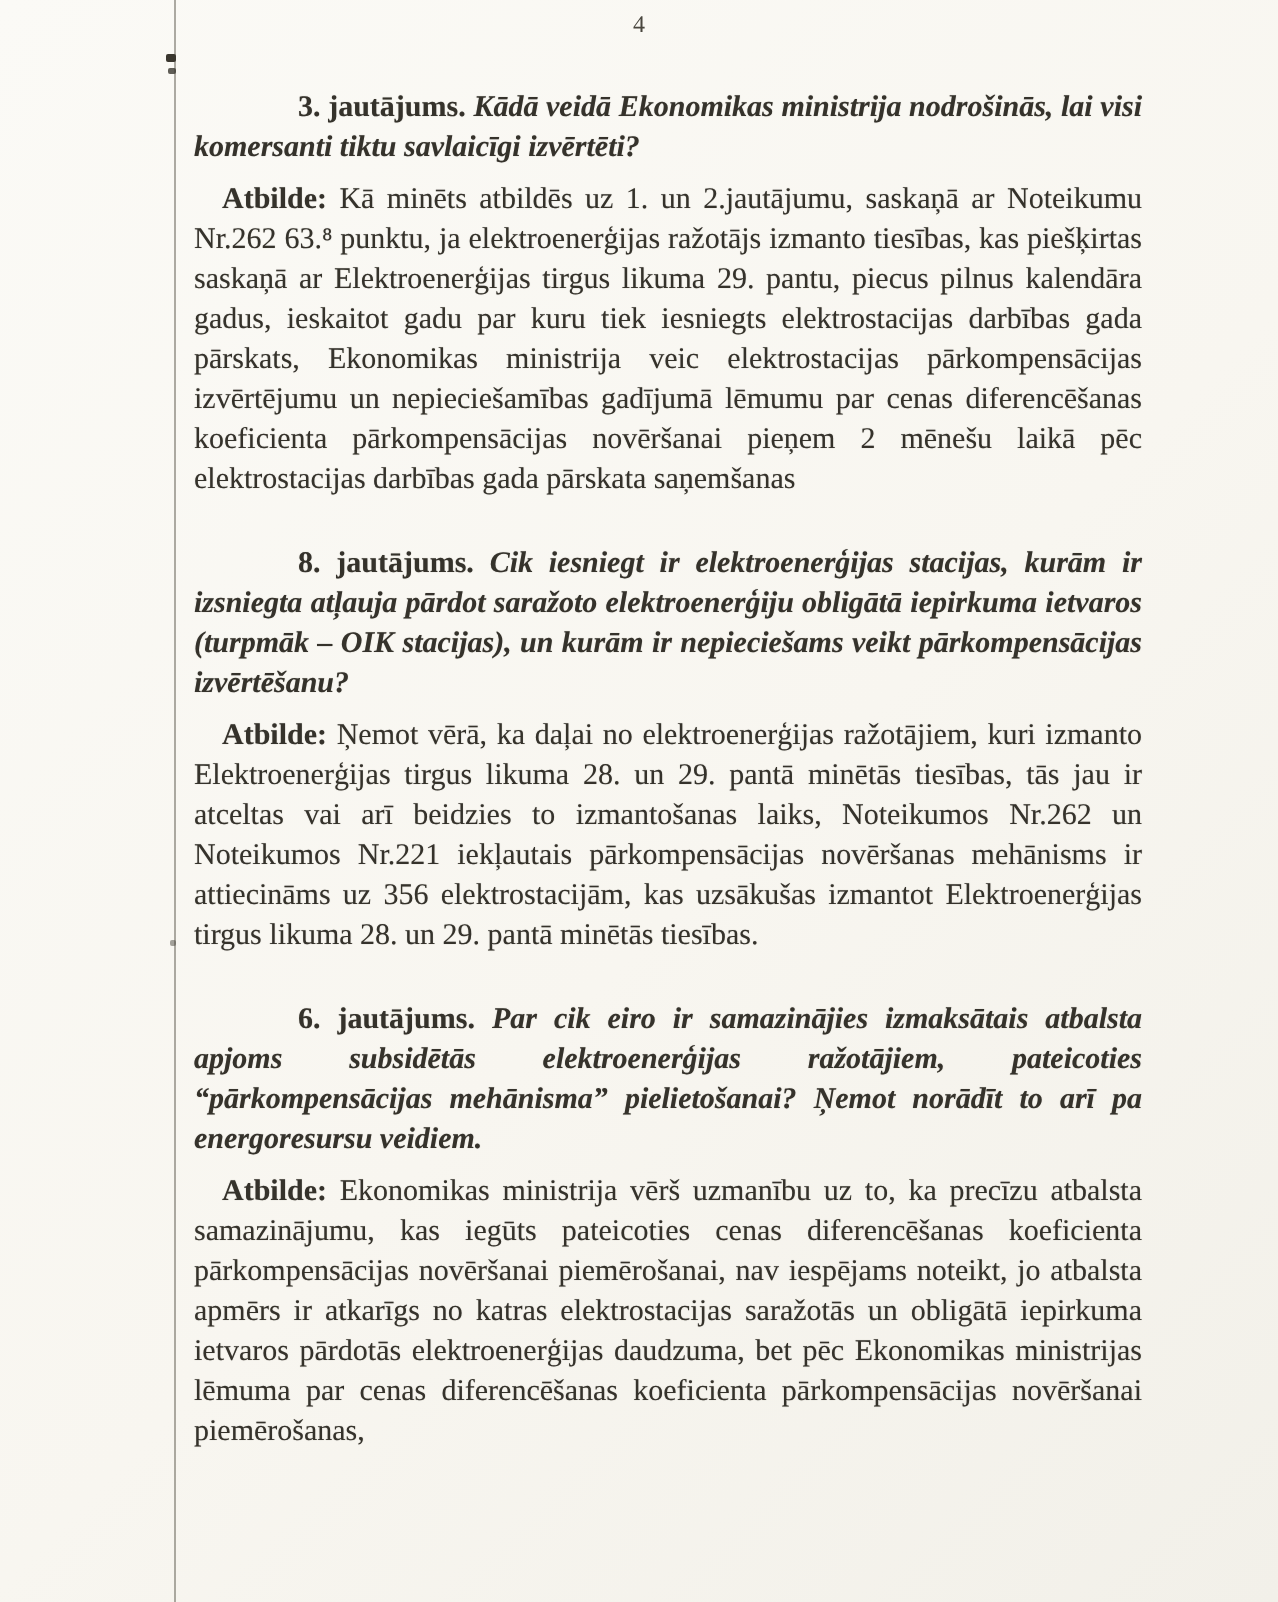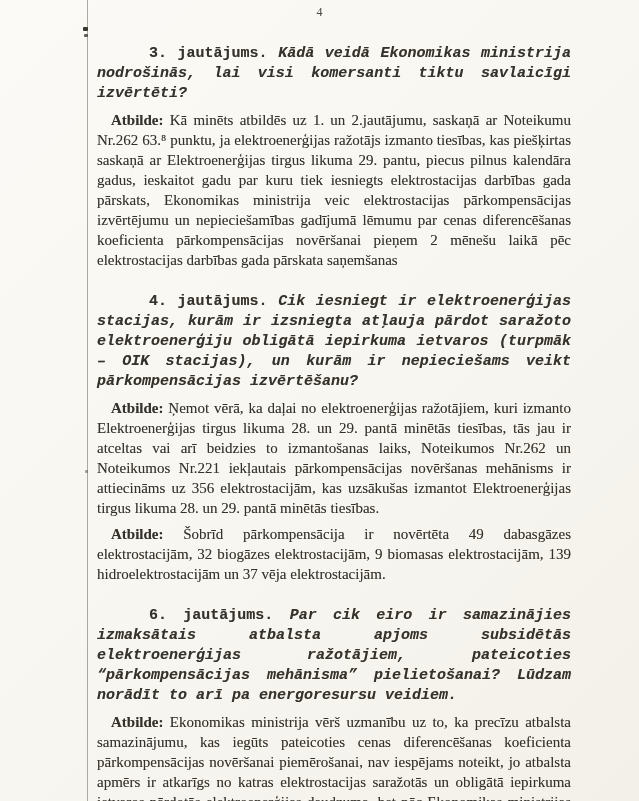--- a/index.html
+++ b/index.html
@@ -44,21 +44,20 @@
     text-shadow: 0 0 0.5px rgba(40, 36, 28, 0.35);
   }
   .content p {
     margin: 0;
   }
   p.question {
     margin-top: 22px;
     text-indent: 52px;
     font-style: italic;
     font-weight: bold;
-    font-family: Liberation Mono, monospace;
   }
   p.question .lbl {
     font-style: normal;
     font-weight: bold;
   }
   p.question.first {
     margin-top: 0;
   }
   p.answer {
     margin-top: 6px;
@@ -88,25 +87,24 @@
   <div class="speck s3"></div>
 
   <div class="page-number">4</div>
 
   <div class="content">
 
     <p class="question first"><span class="lbl">3. jautājums.</span> <span class="qtext">Kādā veidā Ekonomikas ministrija nodrošinās, lai visi komersanti tiktu savlaicīgi izvērtēti?</span></p>
 
     <p class="answer"><span class="lbl">Atbilde:</span> <span class="atext">Kā minēts atbildēs uz 1. un 2.jautājumu, saskaņā ar Noteikumu Nr.262 63.⁸ punktu, ja elektroenerģijas ražotājs izmanto tiesības, kas piešķirtas saskaņā ar Elektroenerģijas tirgus likuma 29. pantu, piecus pilnus kalendāra gadus, ieskaitot gadu par kuru tiek iesniegts elektrostacijas darbības gada pārskats, Ekonomikas ministrija veic elektrostacijas pārkompensācijas izvērtējumu un nepieciešamības gadījumā lēmumu par cenas diferencēšanas koeficienta pārkompensācijas novēršanai pieņem 2 mēnešu laikā pēc elektrostacijas darbības gada pārskata saņemšanas</span></p>
 
-    <p class="question"><span class="lbl">4. jautājums.</span> <span class="qtext">Cik iesniegt ir elektroenerģijas stacijas, kurām ir izsniegta atļauja pārdot saražoto elektroenerģiju obligātā iepirkuma ietvaros (turpmāk – OIK stacijas), un kurām ir nepieciešams veikt pārkompensācijas izvērtēšanu?</span></p>
+    <p class="question"><span class="lbl">8. jautājums.</span> <span class="qtext">Cik iesniegt ir elektroenerģijas stacijas, kurām ir izsniegta atļauja pārdot saražoto elektroenerģiju obligātā iepirkuma ietvaros (turpmāk – OIK stacijas), un kurām ir nepieciešams veikt pārkompensācijas izvērtēšanu?</span></p>
 
     <p class="answer"><span class="lbl">Atbilde:</span> <span class="atext">Ņemot vērā, ka daļai no elektroenerģijas ražotājiem, kuri izmanto Elektroenerģijas tirgus likuma 28. un 29. pantā minētās tiesības, tās jau ir atceltas vai arī beidzies to izmantošanas laiks, Noteikumos Nr.262 un Noteikumos Nr.221 iekļautais pārkompensācijas novēršanas mehānisms ir attiecināms uz 356 elektrostacijām, kas uzsākušas izmantot Elektroenerģijas tirgus likuma 28. un 29. pantā minētās tiesības.</span></p>
 
 
-    <p class="answer"><span class="lbl">Atbilde:</span> <span class="atext">Šobrīd pārkompensācija ir novērtēta 49 dabasgāzes elektrostacijām, 32 biogāzes elektrostacijām, 9 biomasas elektrostacijām, 139 hidroelektrostacijām un 37 vēja elektrostacijām.</span></p>
 
-    <p class="question"><span class="lbl">6. jautājums.</span> <span class="qtext">Par cik eiro ir samazinājies izmaksātais atbalsta apjoms subsidētās elektroenerģijas ražotājiem, pateicoties “pārkompensācijas mehānisma” pielietošanai? Lūdzam norādīt to arī pa energoresursu veidiem.</span></p>
+    <p class="question"><span class="lbl">6. jautājums.</span> <span class="qtext">Par cik eiro ir samazinājies izmaksātais atbalsta apjoms subsidētās elektroenerģijas ražotājiem, pateicoties “pārkompensācijas mehānisma” pielietošanai? Ņemot norādīt to arī pa energoresursu veidiem.</span></p>
 
     <p class="answer"><span class="lbl">Atbilde:</span> <span class="atext">Ekonomikas ministrija vērš uzmanību uz to, ka precīzu atbalsta samazinājumu, kas iegūts pateicoties cenas diferencēšanas koeficienta pārkompensācijas novēršanai piemērošanai, nav iespējams noteikt, jo atbalsta apmērs ir atkarīgs no katras elektrostacijas saražotās un obligātā iepirkuma ietvaros pārdotās elektroenerģijas daudzuma, bet pēc Ekonomikas ministrijas lēmuma par cenas diferencēšanas koeficienta pārkompensācijas novēršanai piemērošanas,</span></p>
 
   </div>
 </div>
 
 </body></html>

